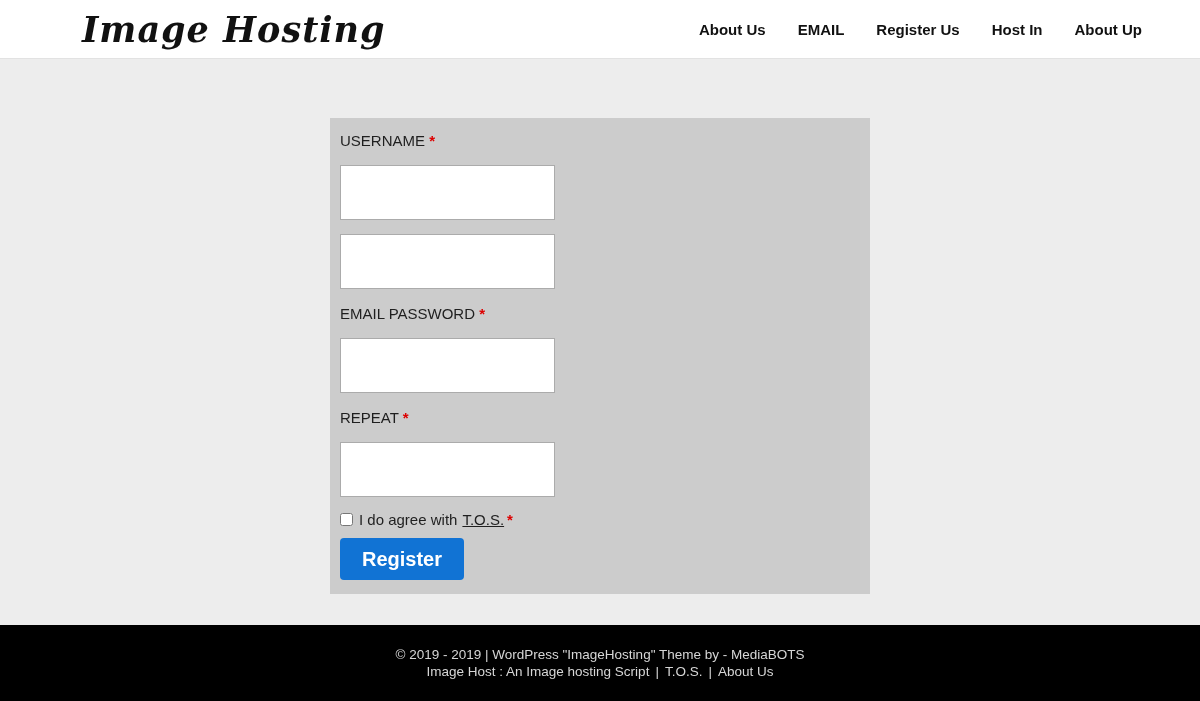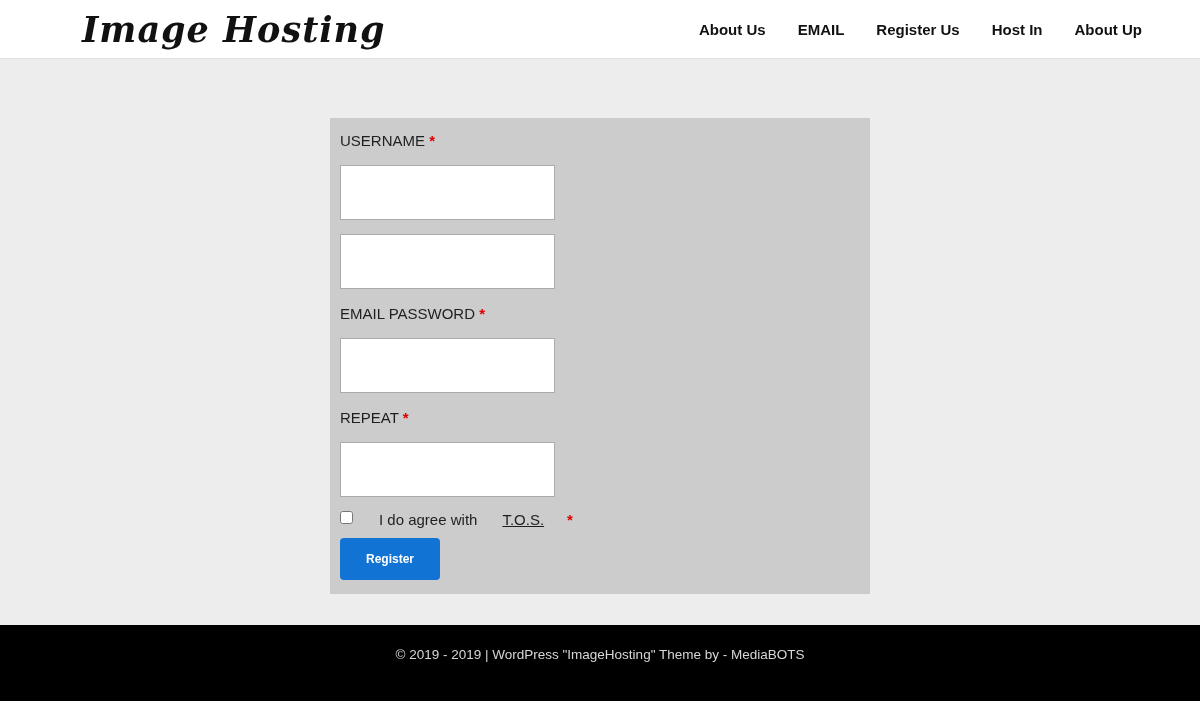--- a/index.html
+++ b/index.html
@@ -63,42 +63,41 @@
     height: 55px;
     background: #ffffff;
     border: 1px solid #ababab;
     margin-bottom: 14px;
     font-size: 16px;
     padding: 4px 8px;
     outline: none;
   }
   .tos-row {
     display: flex;
-    align-items: flex-start;
+    align-items: center;
     font-size: 15px;
     color: #1f1f1f;
     margin: 6px 0 10px 0;
-    gap: 20px;
   }
   .tos-row input[type="checkbox"] {
     width: 13px; height: 13px;
     margin-right: 6px;
     cursor: pointer;
   }
   .tos-link { color: #1f1f1f; text-decoration: underline; cursor: pointer; margin: 0 3px 0 5px; }
   .register-btn {
     display: inline-block;
     min-width: 100px;
     height: 42px;
     background: #1173d4;
     color: #ffffff;
     border: none;
     border-radius: 4px;
     font-family: "Liberation Sans", sans-serif;
-    font-size: 12px;
+    font-size: 20px;
     font-weight: bold;
     padding: 0 22px;
     cursor: pointer;
   }
 
   
   .footer {
     flex: 0 0 auto;
     margin-top: 12px;
     height: 76px;
@@ -157,15 +156,18 @@
         <a class="tos-link">T.O.S.</a>
         <span class="req">*</span>
       </div>
 
       <button class="register-btn" type="submit">Register</button>
     </form>
   </div>
 
   <div class="footer">
     <div>© 2019 - 2019  |  WordPress "ImageHosting" Theme by - MediaBOTS</div>
+    <div>
+      <a class="footer-link">Image Host : An Image hosting Script</a><span class="sep">|</span><a class="footer-link">T.O.S.</a><span class="sep">|</span><a class="footer-link">About Us</a>
+    </div>
   </div>
 
 </div>
 
 </body></html>

